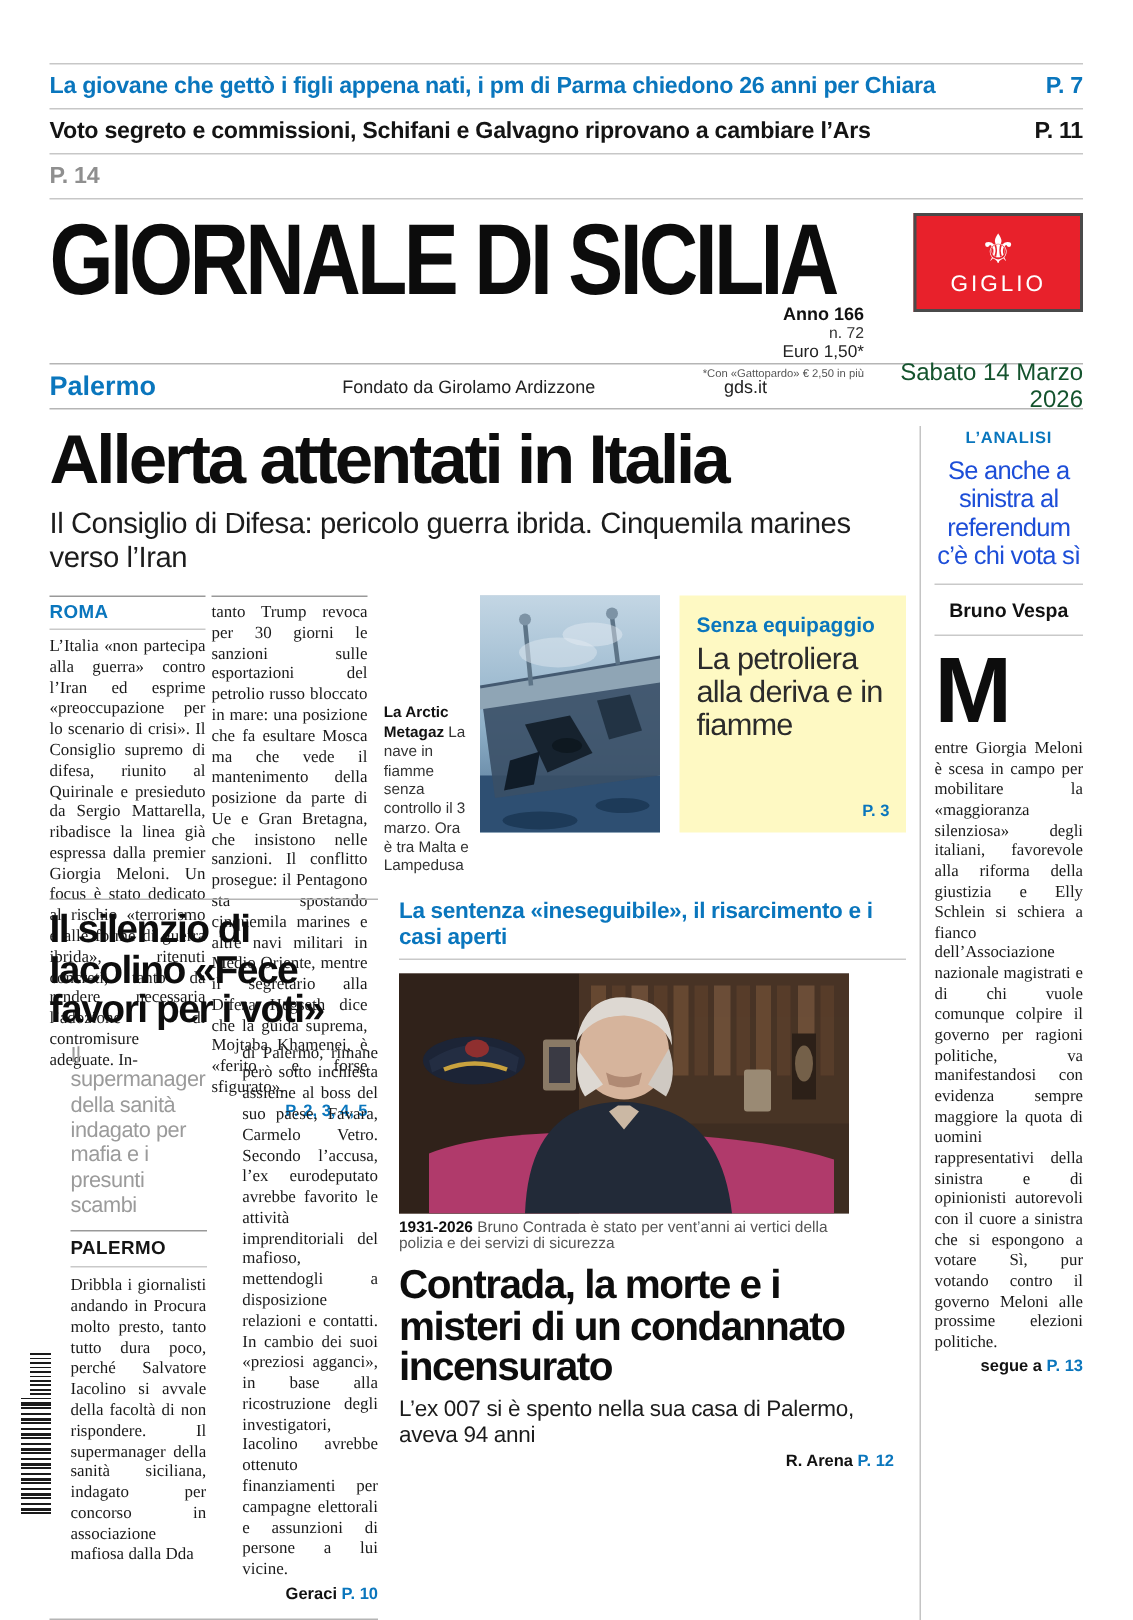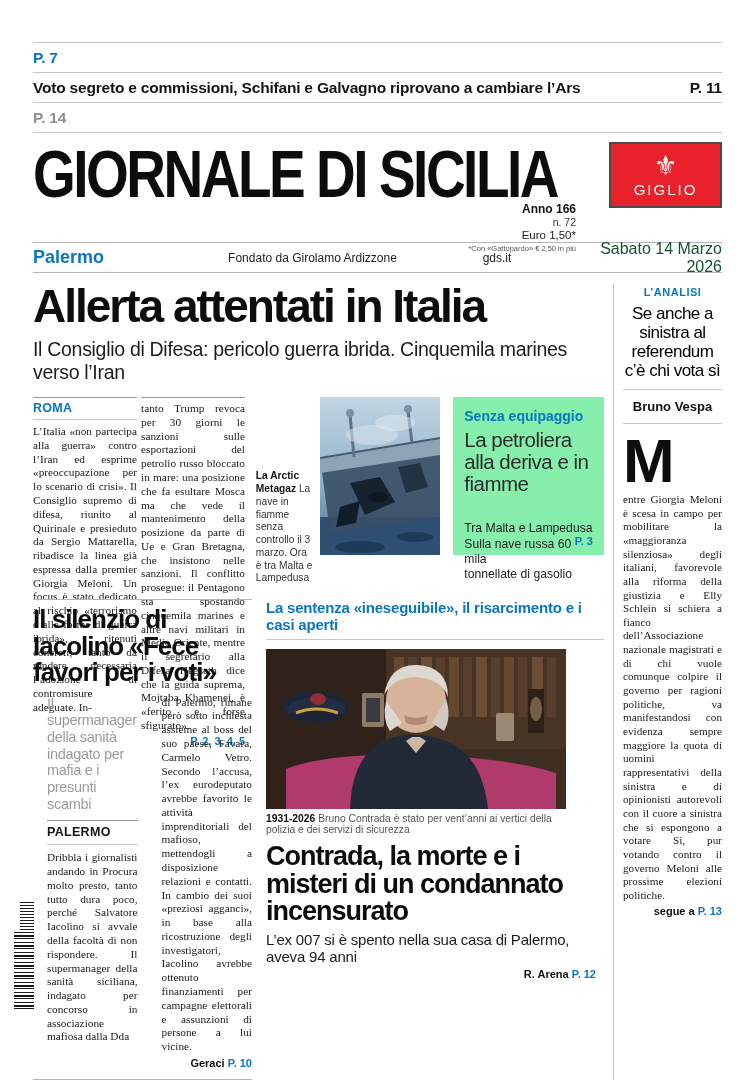--- a/index.html
+++ b/index.html
@@ -79,21 +79,21 @@
   }
   .lead-col2-top { border-top:1px solid #999; padding-top:4px; }
   .pages-line { font-size:11px; font-weight:bold; color:#0a76bd; text-align:right; margin-top:2px; }
 
   .ship-caption { width:72px; display:flex; align-items:flex-end; padding:0 5px 2px 7px; }
   .ship-caption .cap { font-size:10.2px; line-height:1.25; color:#333; }
   .ship-caption .cap b { color:#111; }
   .ship-img { width:120px; height:158px; background:#9db8cc; }
   .ship-img svg { display:block; }
 
-  .tanker-box { width:152px; margin-left:13px; background:#86efac; padding:11px 11px; height:158px; position:relative; }
+  .tanker-box { width:152px; margin-left:13px; background:#fef9c3; padding:11px 11px; height:158px; position:relative; }
   .tanker-box .k { font-size:14px; font-weight:bold; color:#0a76bd; }
   .tanker-box .t { font-size:20.5px; line-height:1.08; color:#2b2b2b; letter-spacing:-0.5px; margin-top:5px; }
   .tanker-box .x { font-size:12.2px; line-height:1.25; color:#222; margin-top:26px; white-space:pre-line; }
   .tanker-box .p { position:absolute; right:11px; bottom:8px; font-size:11px; font-weight:bold; color:#0a76bd; }
 
   
   .bottom-row { display:flex; margin-top:12px; }
   .iac-col { width:219px; }
   .iacolino { border-top:1px solid #b5b5b5; padding-top:6px; }
   .iacolino h2 { font-size:26px; font-weight:800; letter-spacing:-1px; line-height:1.02; color:#0d0d0d; }
@@ -127,21 +127,21 @@
   .monza { border-top:1px solid #b5b5b5; margin-top:10px; padding-top:6px; display:flex; }
   .monza-text { width:148px; }
   .monza .k { font-size:14px; font-weight:bold; color:#0a76bd; letter-spacing:-0.2px;margin-left:39px; }
   .monza h4 { font-size:15.5px; font-weight:800; letter-spacing:-0.3px; line-height:1.1; color:#0d0d0d; margin-top:2px; }
   .monza-photo { width:62px; height:74px; margin-left:9px; margin-top:2px; background:#5a7a4a; }
   .monza-photo svg { display:block; }
 
   
   .analisi { text-align:center; }
   .analisi .k { font-size:11px; font-weight:bold; color:#0a76bd; letter-spacing:0.5px; margin-top:2px; }
-  .analisi .t { font-size:17px; color:#000000; letter-spacing:-0.5px; line-height:1.12; margin-top:6px; }
+  .analisi .t { font-size:17px; color:#1d4ed8; letter-spacing:-0.5px; line-height:1.12; margin-top:6px; }
   .analisi .rule { border-top:1px solid #c9c9c9; margin:9px 0; }
   .analisi .author { font-size:13px; font-weight:bold; color:#111; }
   .analisi .dropcap { font-size:62px; font-weight:900; line-height:0.9; text-align:left; color:#0d0d0d; margin:6px 0 4px 0; }
   .analisi .body { text-align:justify; }
   .analisi .body p { font-family:"Liberation Serif", serif; font-size:11.2px; line-height:1.22; color:#1a1a1a; }
   .analisi .body p.ind { text-indent:8px; }
   .analisi .segue { font-size:11px; font-weight:bold; text-align:right; margin-top:2px; }
   .analisi .segue .pg { color:#0a76bd; }
 
   
@@ -155,20 +155,21 @@
     background:repeating-linear-gradient(to bottom, #1a1a1a 0 1px, #fff 1px 3px, #1a1a1a 3px 4px, #fff 4px 6px);
   }
 </style>
 </head>
 <body>
 
 <div class="page">
 
   <div class="top-strip">
     <div class="strip-row strip-blue">
+      <span>La giovane che gettò i figli appena nati, i pm di Parma chiedono 26 anni per Chiara</span>
       <span class="strip-page">P. 7</span>
     </div>
     <div class="strip-row strip-black">
       <span>Voto segreto e commissioni, Schifani e Galvagno riprovano a cambiare l’Ars</span>
       <span class="strip-page">P. 11</span>
     </div>
     <div class="strip-row strip-gray">
       <span class="strip-page">P. 14</span>
     </div>
   </div>
@@ -243,23 +244,20 @@
             <ellipse cx="52" cy="38" rx="26" ry="10" fill="#d9e4ec" opacity="0.55"></ellipse>
             <ellipse cx="75" cy="26" rx="20" ry="8" fill="#e6eef4" opacity="0.45"></ellipse>
             <ellipse cx="58" cy="100" rx="10" ry="5" fill="#0e1820"></ellipse>
             <polygon points="20,110 40,104 36,126 16,130" fill="#101c28"></polygon>
           </svg>
         </div>
 
         <div class="tanker-box">
           <div class="k">Senza equipaggio</div>
           <div class="t">La petroliera alla deriva e in fiamme</div>
-          <div class="x">Tra Malta e Lampedusa
-Sulla nave russa 60 mila
-tonnellate di gasolio</div>
           <div class="p">P. 3</div>
         </div>
       </div>
 
       <div class="bottom-row">
 
         <div class="iac-col">
           <div class="iacolino">
             <h2>Il silenzio di Iacolino «Fece favori per i voti»</h2>
             <div class="iac-cols">

